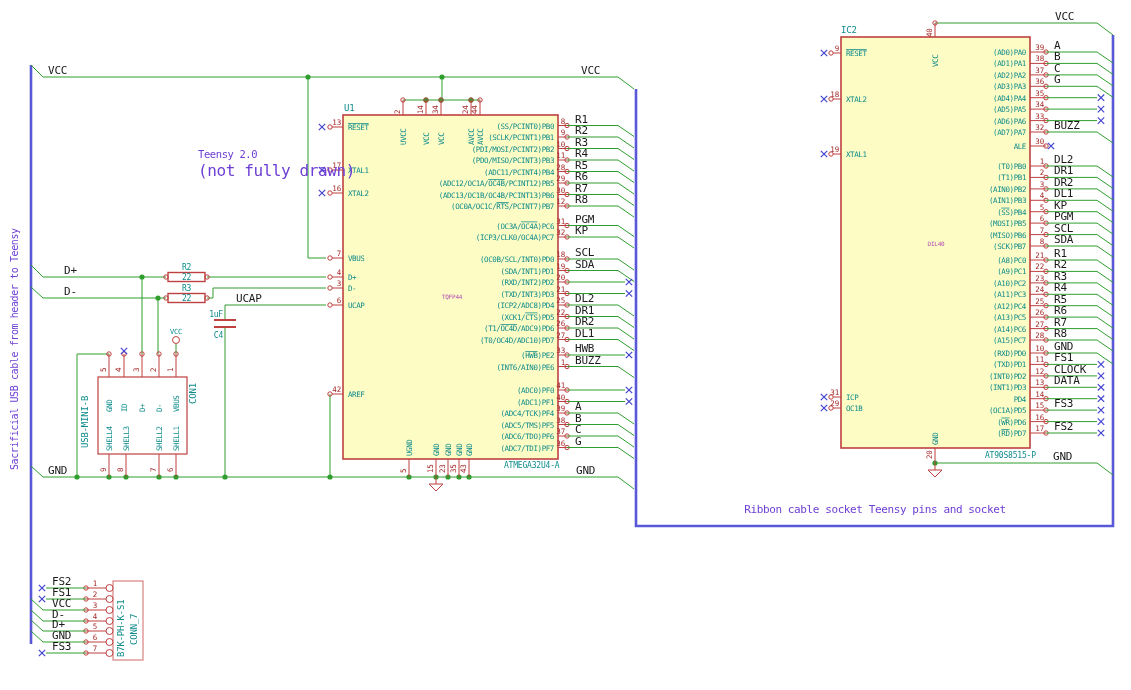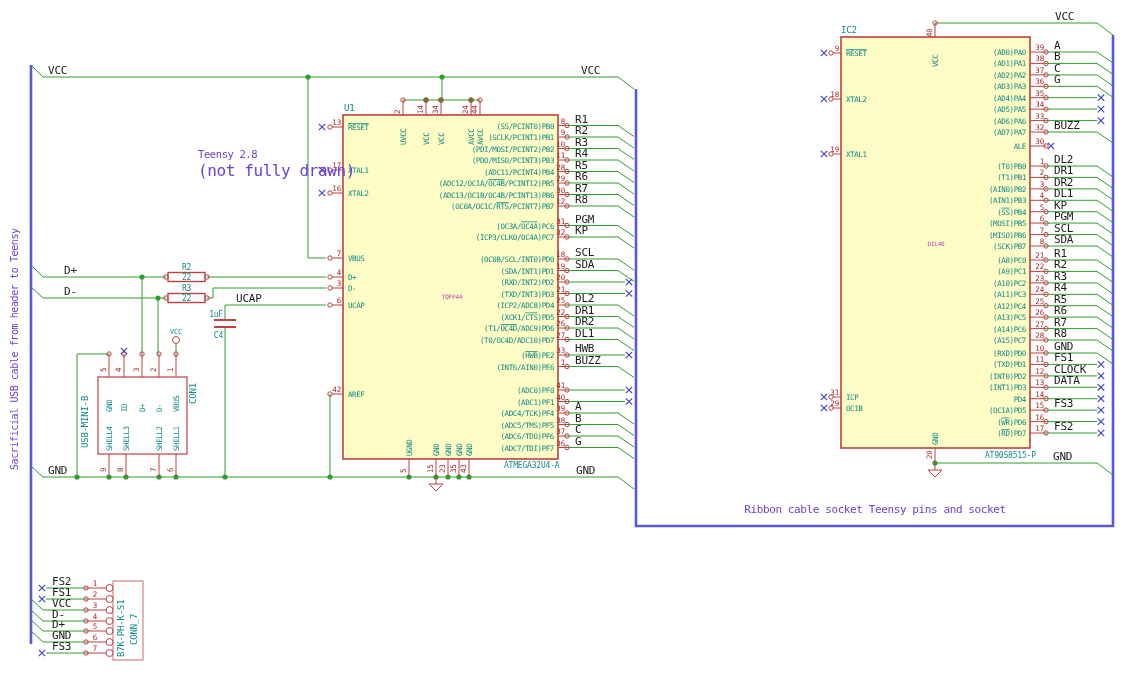--- a/index.html
+++ b/index.html
@@ -786,17 +786,17 @@
       <circle cx="86" cy="653" r="2.2" stroke="#bf4040" fill="none" stroke-width="1"></circle>
       <circle cx="109.5" cy="653" r="3.5" stroke="#bf4040" fill="#ffffff" stroke-width="1"></circle>
       <text x="97" y="651" fill="#a52a2a" font-size="7.5px" text-anchor="end" letter-spacing="-0.2"><tspan>7</tspan></text>
       <text x="52" y="650" fill="#1a1a1a" font-size="11px" text-anchor="start" letter-spacing="-0.2"><tspan>FS3</tspan></text>
       <line x1="46" y1="653" x2="86" y2="653" stroke="#2f9e2f" stroke-width="1"></line>
       <g>
         <line x1="38.8" y1="649.8" x2="45.2" y2="656.2" stroke="#4343d0" stroke-width="1.2"></line>
         <line x1="38.8" y1="656.2" x2="45.2" y2="649.8" stroke="#4343d0" stroke-width="1.2"></line>
       </g>
     </svg>
-  <div class="note" id="note-teensy1">Teensy 2.8</div>
+  <div class="note" id="note-teensy1">Teensy 2.0</div>
   <div class="note" id="note-teensy2">(not fully drawn)</div>
   <div class="note" id="note-ribbon">Ribbon cable socket Teensy pins and socket</div>
   <div class="note" id="note-sacrificial">Sacrificial USB cable from header to Teensy</div>
 </div>
 
 </body></html>

